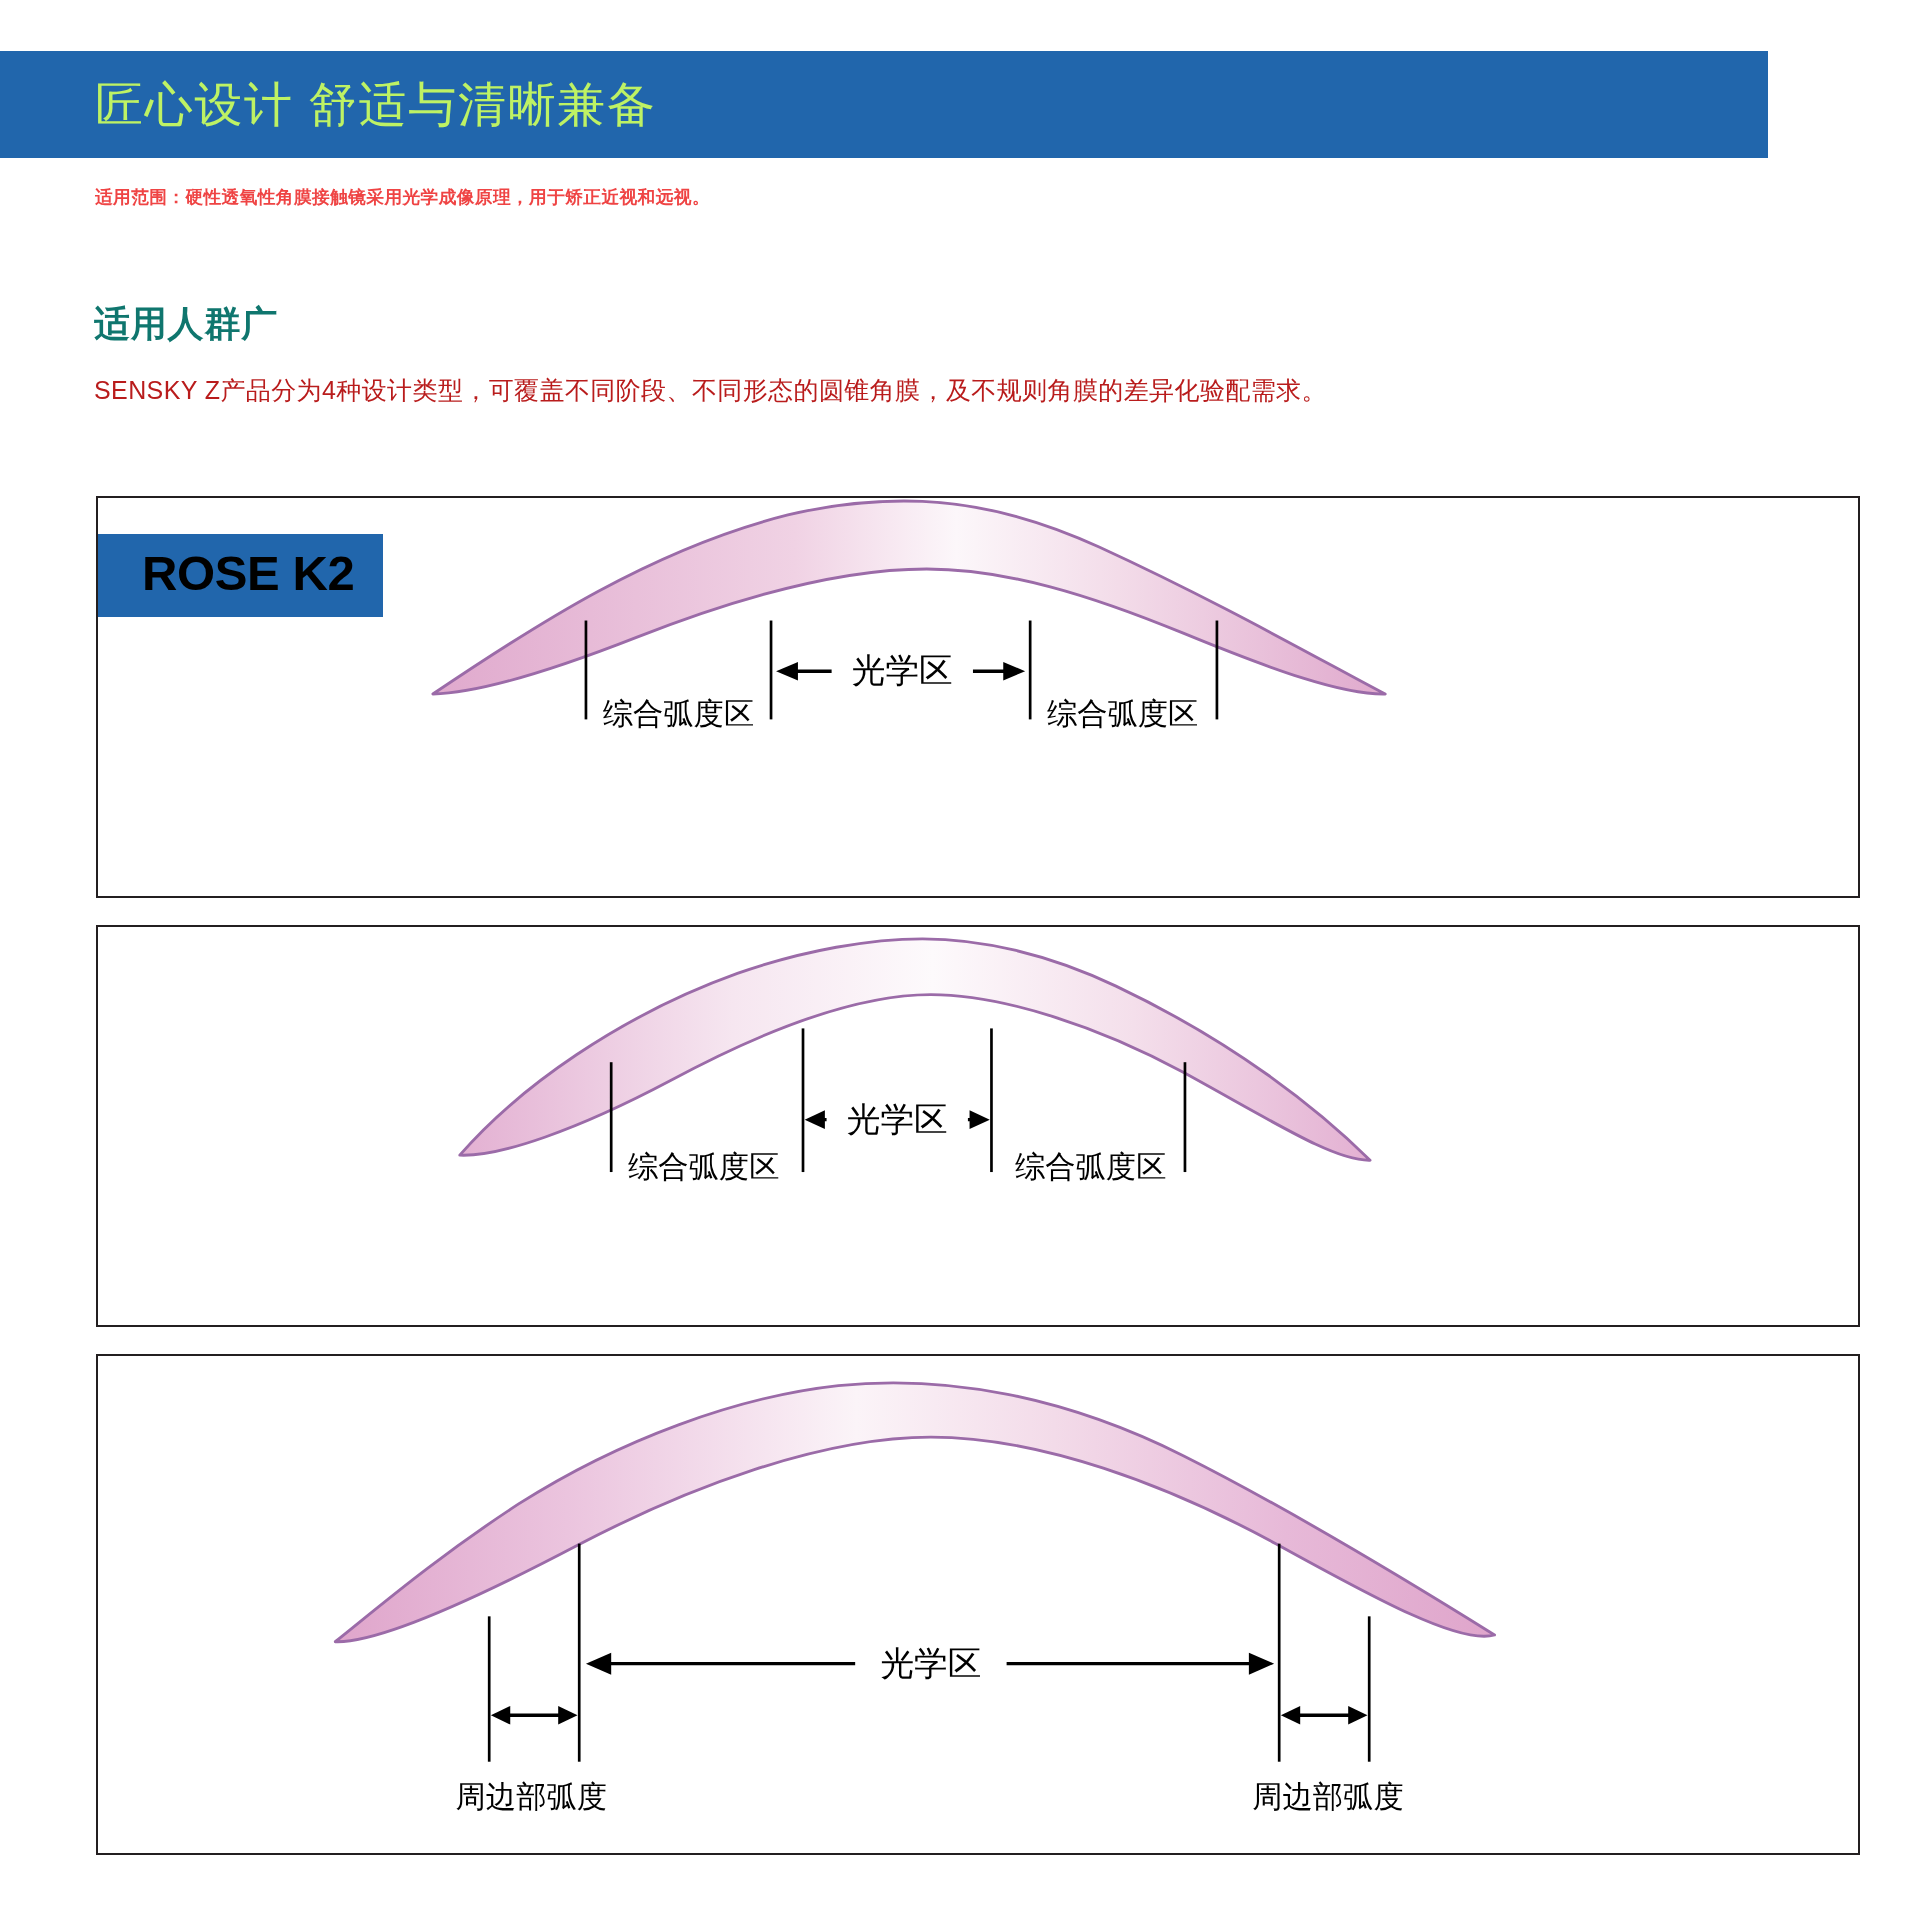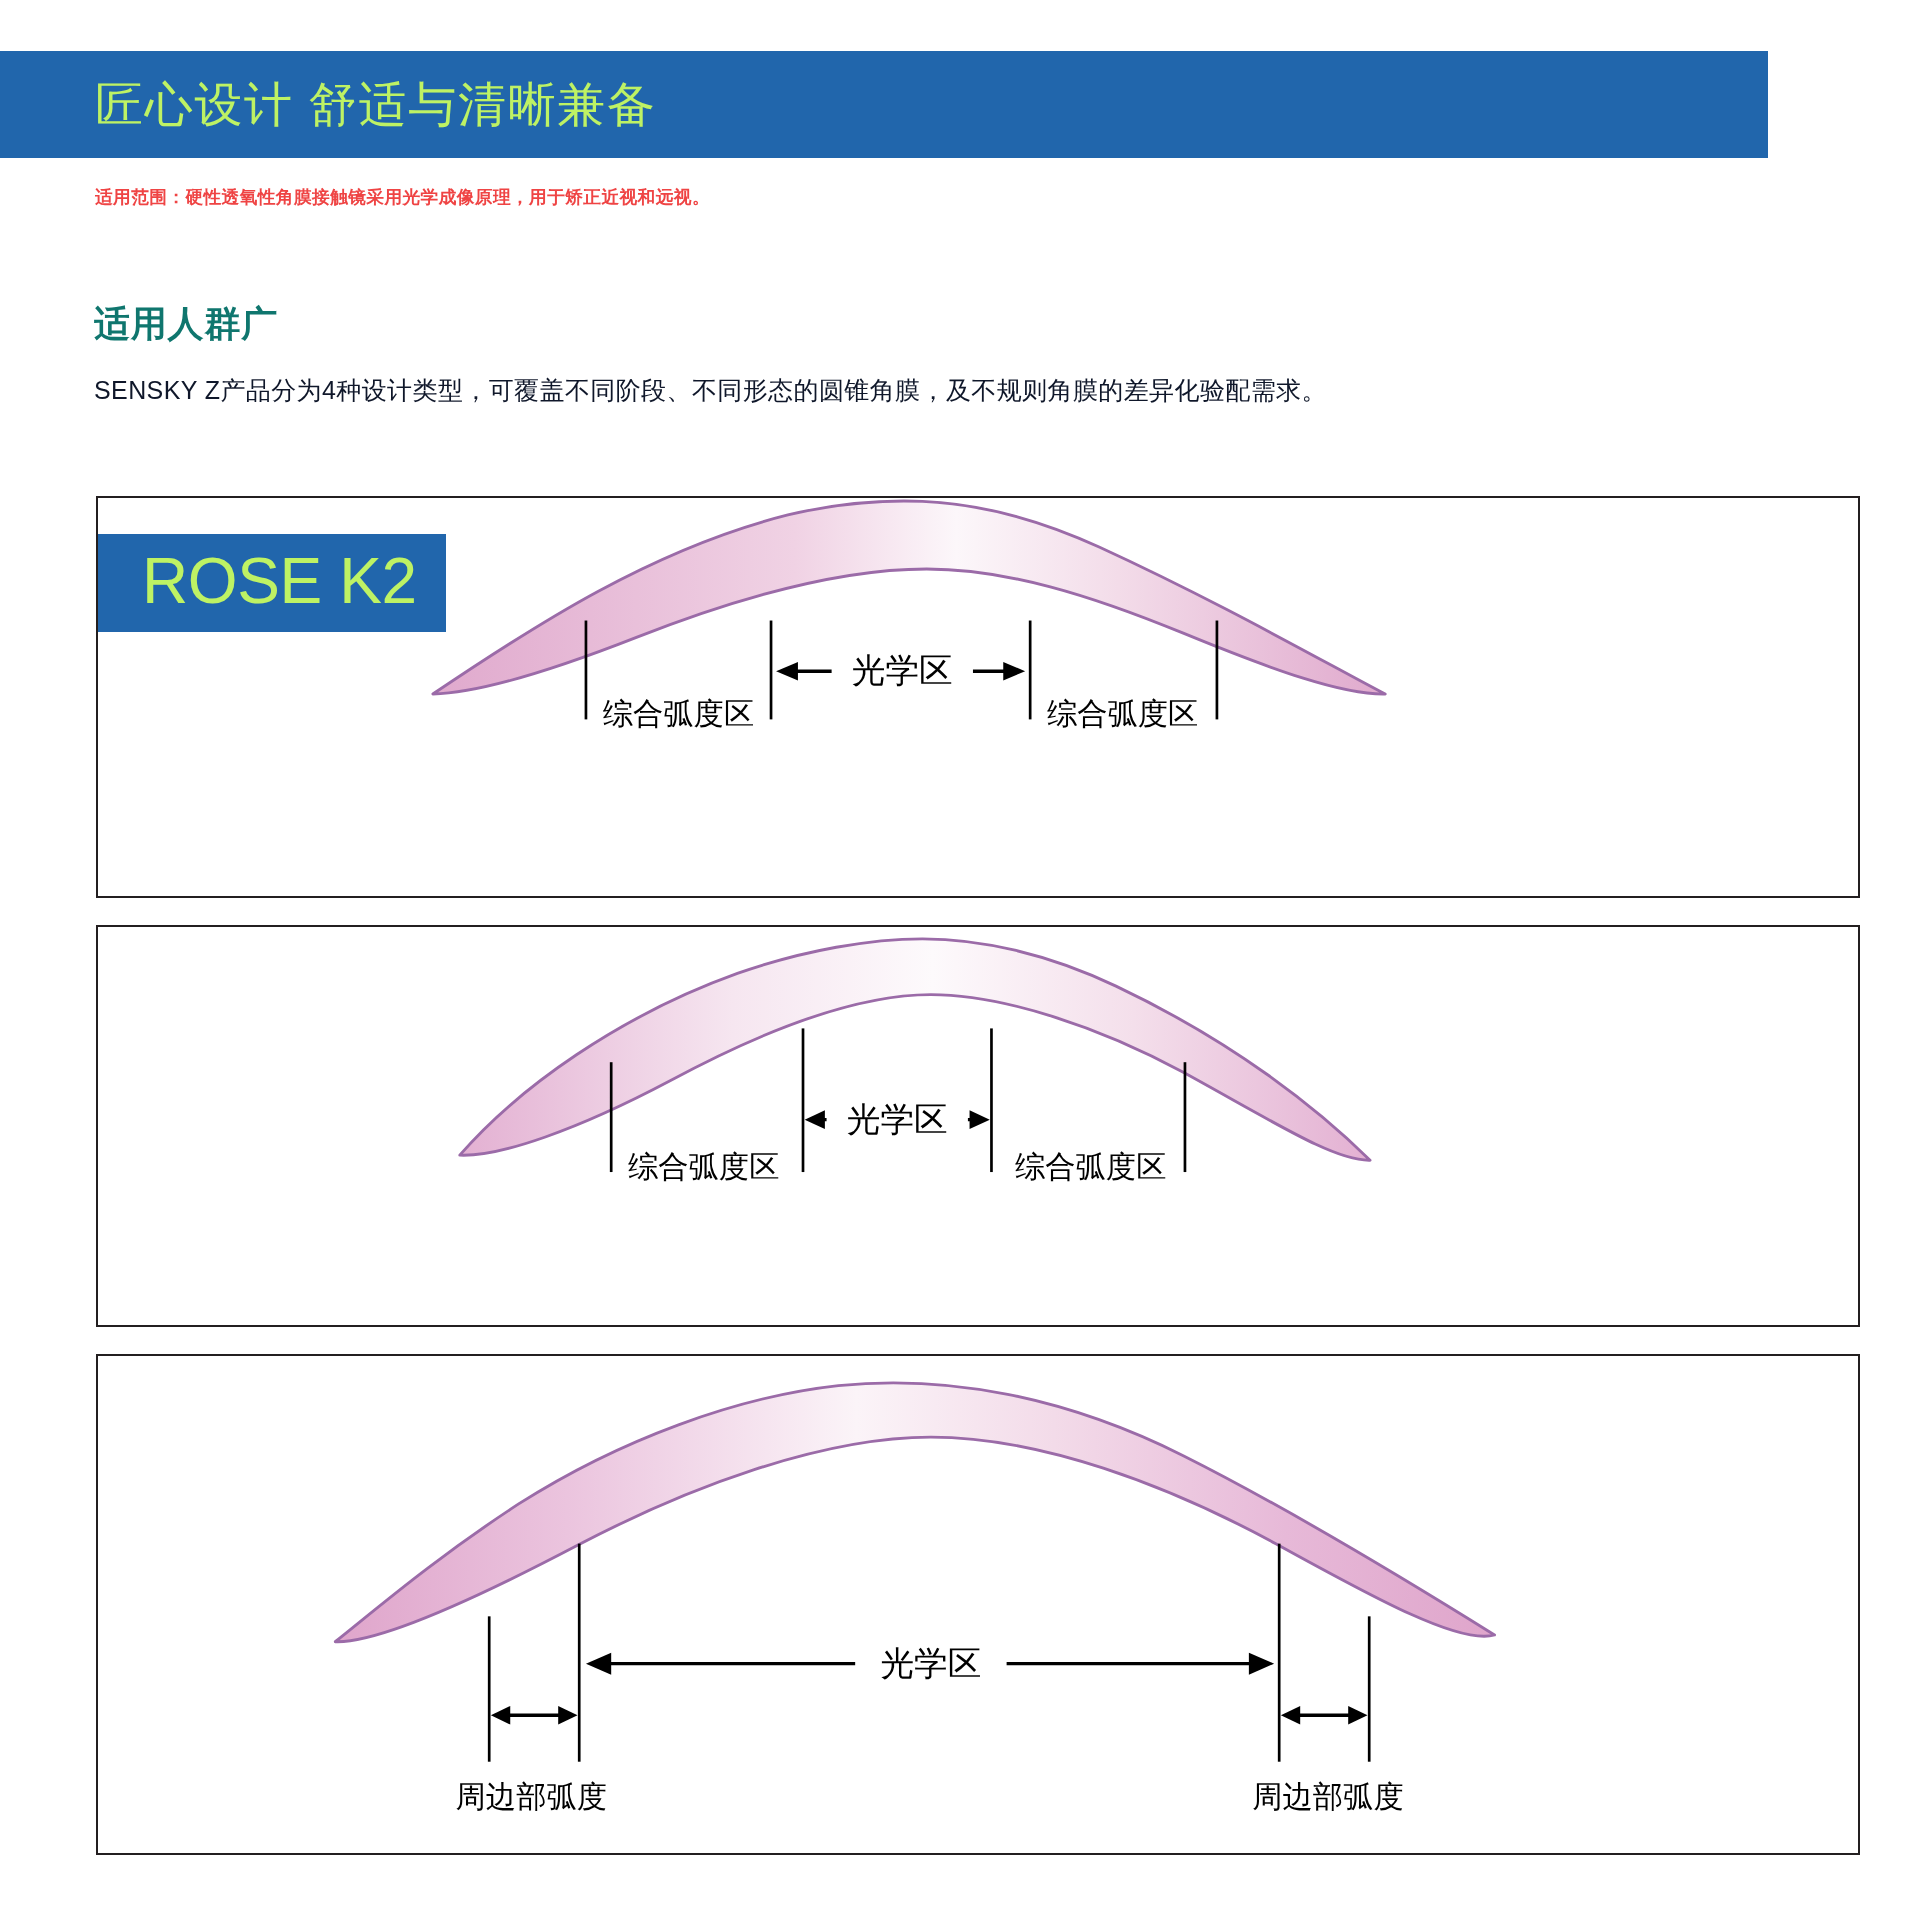--- a/index.html
+++ b/index.html
@@ -57,21 +57,21 @@
     letter-spacing: 0.8px;
     color: #0f766e;
   }
   .section-desc {
     position: absolute;
     left: 94px;
     top: 374px;
     font-size: 25px;
     font-weight: 400;
     letter-spacing: 0.4px;
-    color: #0f172a;
+    color: #b91c1c;
     white-space: nowrap;
   }
 
   
   .card {
     position: absolute;
     left: 96px;
     width: 1764px;
     border: 2.5px solid #231f20;
     background: #ffffff;
@@ -79,23 +79,23 @@
   }
   #card-0 { top: 496px;  height: 402px; }
   #card-1 { top: 925px; height: 402px; }
   #card-2 { top: 1354px; height: 501px; }
 
   .badge {
     position: absolute;
     left: 0;
     top: 36px;
     background: #2166AC;
-    color: #bef264;
-    font-size: 64px;
-    font-weight: 400;
+    color: #000000;
+    font-size: 49px;
+    font-weight: 700;
     letter-spacing: -0.4px;
     line-height: 1;
     padding: 15px 29px 18.6px 44px;
     box-sizing: border-box;
     white-space: nowrap;
   }
 
   .lens-svg {
     position: absolute;
     left: 0;

